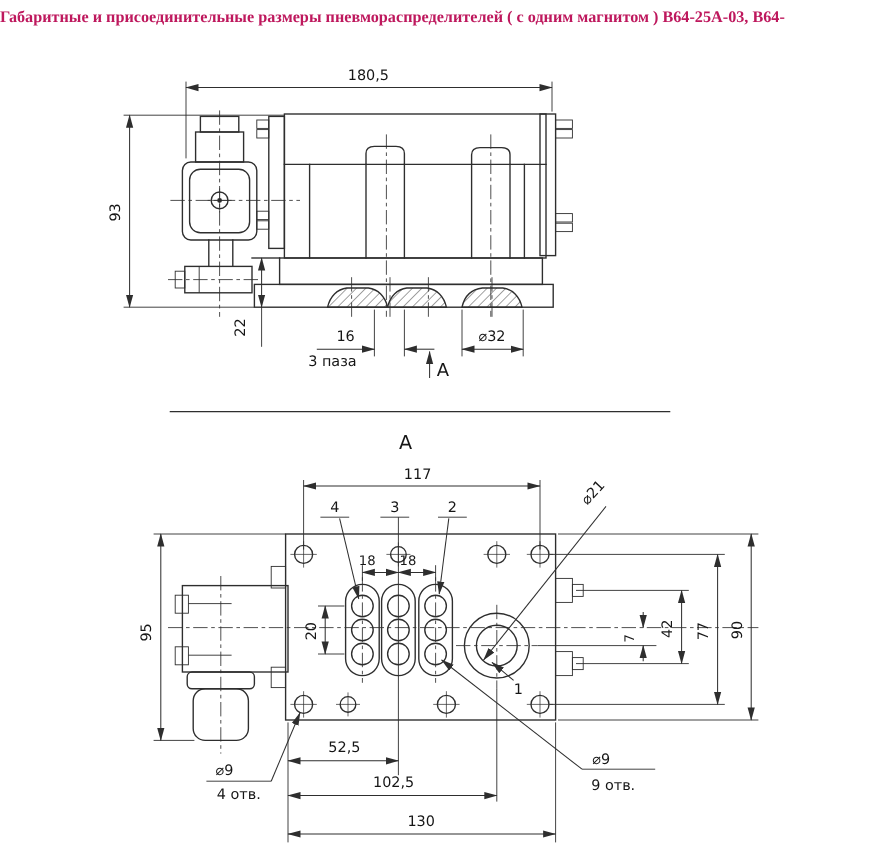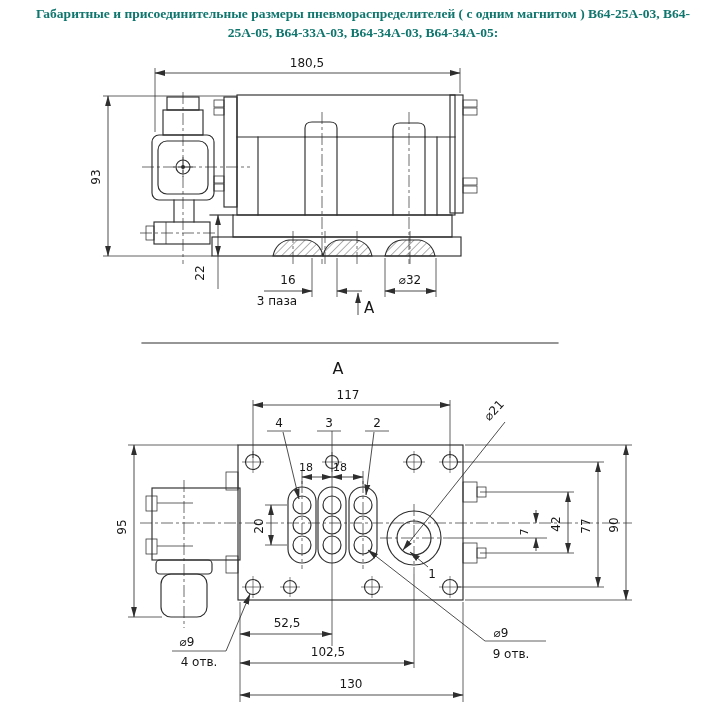--- a/index.html
+++ b/index.html
@@ -1,39 +1,38 @@
 <!DOCTYPE html>
 <html><head>
 <meta charset="utf-8">
 <style>
   html,body{margin:0;padding:0;background:#ffffff;}
   #stage{position:relative;width:726px;height:709px;background:#ffffff;overflow:hidden;
          font-family:"Liberation Sans",sans-serif;}
-  .caption{position:absolute;left:0;top:4px;width:726px;text-align:center;
+  .caption{position:absolute;left:0;top:4px;width:726px;
            font-family:"Liberation Serif",serif;font-weight:bold;font-size:13.5px;
-           line-height:19px;color:#0f766e;}
+           line-height:19px;color:#be185d;}
   svg{position:absolute;left:0;top:0;}
   .ln{stroke:#2e2e2e;stroke-width:1.15;fill:none;stroke-linecap:square;}
   .thin{stroke:#2e2e2e;stroke-width:0.75;fill:none;}
   .dim{stroke:#2e2e2e;stroke-width:0.85;fill:none;}
   .cl{stroke:#2e2e2e;stroke-width:0.7;fill:none;stroke-dasharray:12 3 3 3;}
   .tick{stroke:#2e2e2e;stroke-width:0.6;fill:none;}
   text.d{font-family:"DejaVu Sans",sans-serif;font-size:12px;fill:#161616;}
   text.s{font-size:11px;}
   text.v{font-size:15px;}
   .hatchfill{fill:url(#hatch);}
 </style>
 </head>
 <body>
 
 <div id="stage">
 
   <div class="caption">
     <span>Габаритные и присоединительные размеры пневмораспределителей ( с одним магнитом )  В64-25А-03, В64-</span><br>
-    <span>25А-05,  В64-33А-03, В64-34А-03, В64-34А-05:</span>
   </div>
 
   <svg width="726" height="709" viewBox="0 0 726 709">
     <defs>
       <marker id="arr" viewBox="0 0 12 8" refX="11.4" refY="4" markerWidth="13" markerHeight="8.6" orient="auto-start-reverse">
         <path d="M0,0.7 L12,4 L0,7.3 Z" fill="#2e2e2e"></path>
       </marker>
       <pattern id="hatch" width="5.5" height="5.5" patternUnits="userSpaceOnUse" patternTransform="rotate(45)">
         <line x1="0" y1="0" x2="0" y2="5.5" stroke="#3a3a3a" stroke-width="0.8"></line>
       </pattern>

